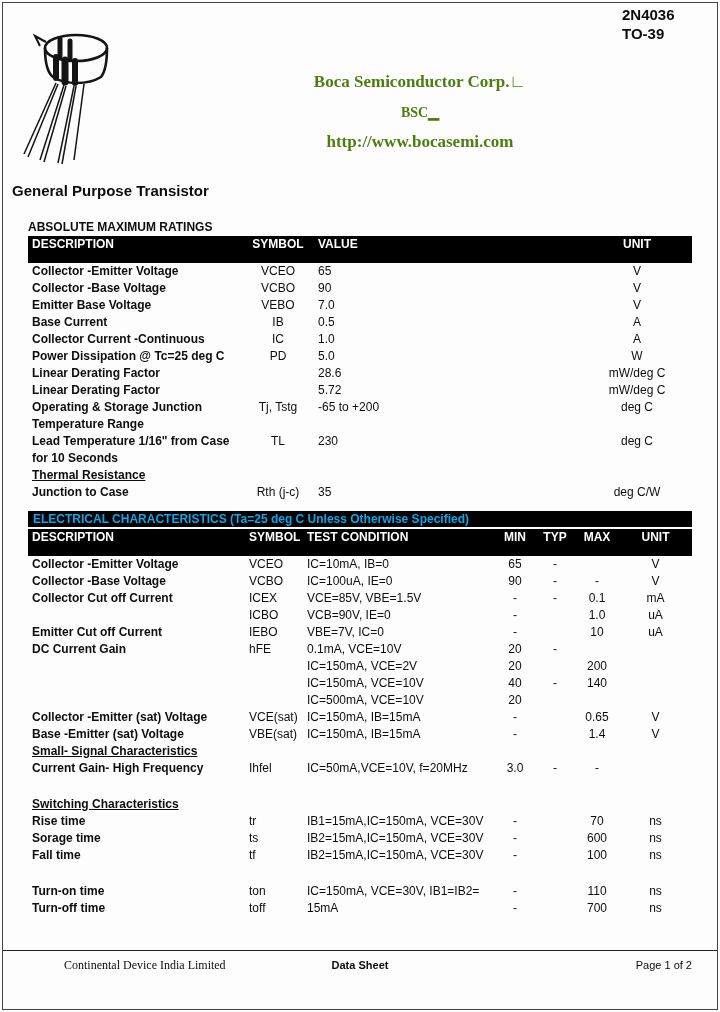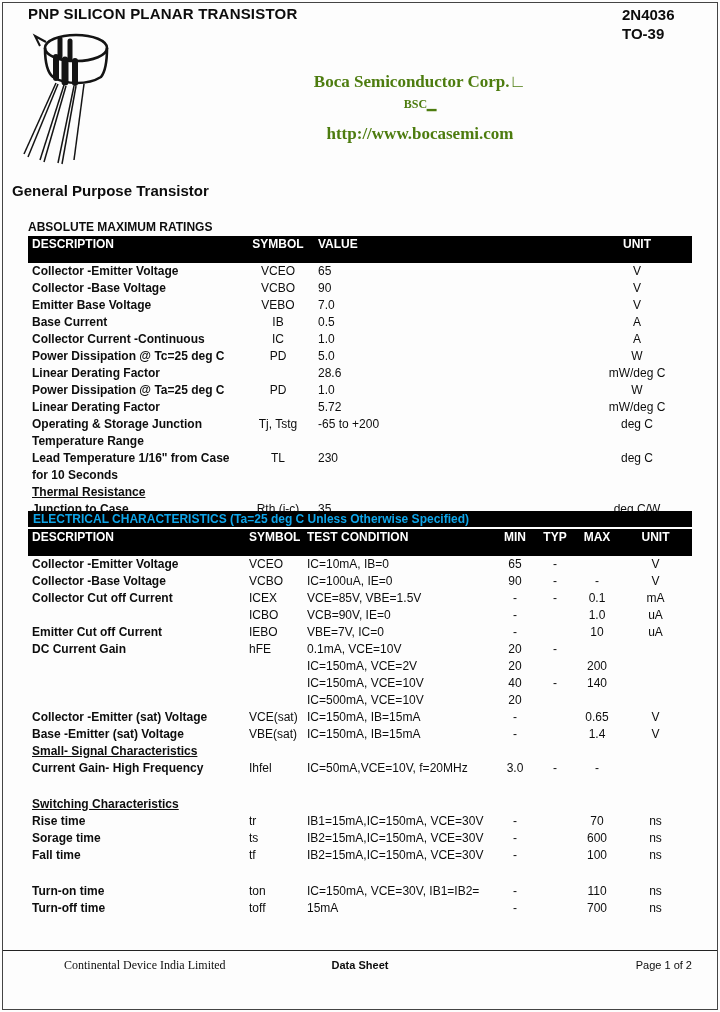--- a/index.html
+++ b/index.html
@@ -9,21 +9,21 @@
   .frame { position:absolute; inset:2px; border:1px solid #444; pointer-events:none; }
 
   .doc-title { position:absolute; left:28px; top:5px; font-size:15px; font-weight:bold; letter-spacing:0.2px; }
   .part-block { position:absolute; left:622px; top:5px; font-size:15px; font-weight:bold; line-height:19px; }
 
   .pkg-svg { position:absolute; left:16px; top:26px; }
 
   .company { position:absolute; left:210px; top:72px; width:420px; text-align:center;
              color:#4d7c0f; font-family:"Liberation Serif", serif; font-weight:bold; }
   .company-name { font-size:17px; line-height:20px; }
-  .company-abbr { font-size:12px; line-height:17px; margin-top:4px; }
+  .company-abbr { font-size:14px; line-height:17px; margin-top:12px; }
   .company-url  { font-size:17px; line-height:20px; margin-top:11px; }
 
   .subtitle { position:absolute; left:12px; top:182px; font-size:15px; font-weight:bold; }
   .abs-title { position:absolute; left:28px; top:220px; font-size:12px; font-weight:bold; }
 
   table { border-collapse:collapse; table-layout:fixed; position:absolute; left:28px; width:664px; }
   #abs-table { top:236px; }
   #elec-table { top:529px; }
   th, td { font-size:12px; line-height:17px; padding:0; vertical-align:top; text-align:left; font-weight:normal; }
   thead th { background:#000; color:#fff; font-weight:bold; height:27px; }
@@ -45,21 +45,20 @@
   .footer-left  { position:absolute; left:64px; top:958px; font-family:"Liberation Serif", serif; font-size:12px;text-align:right; }
   .footer-center{ position:absolute; left:0; top:959px; width:720px; text-align:center; font-size:11px; font-weight:bold; }
   .footer-right { position:absolute; right:28px; top:959px; font-size:11px; }
 </style>
 </head>
 <body>
 
 <div class="page">
   <div class="frame"></div>
 
-  <div class="doc-title">PNP SILICON PLANAR TRANSISTOR</div>
 
   <div class="part-block">
     <div>2N4036</div>
     <div>TO-39</div>
   </div>
 
   <svg class="pkg-svg" width="112" height="142" viewBox="0 0 112 142">
     <g stroke="#141414" stroke-width="1.5" fill="none">
       <path d="M40 57 L8 128"></path>
       <path d="M42 58 L12 131"></path>
@@ -146,26 +145,20 @@
         <td class="c-val">5.0</td>
         <td class="c-unit">W</td>
       </tr>
         <tr>
         <td class="c-desc">Linear Derating Factor</td>
         <td class="c-sym"></td>
         <td class="c-val">28.6</td>
         <td class="c-unit">mW/deg C</td>
       </tr>
         <tr>
-        <td class="c-desc">Power Dissipation @ Ta=25 deg C</td>
-        <td class="c-sym">PD</td>
-        <td class="c-val">1.0</td>
-        <td class="c-unit">W</td>
-      </tr>
-        <tr>
         <td class="c-desc">Linear Derating Factor</td>
         <td class="c-sym"></td>
         <td class="c-val">5.72</td>
         <td class="c-unit">mW/deg C</td>
       </tr>
         <tr>
         <td class="c-desc">Operating &amp; Storage Junction
 Temperature Range</td>
         <td class="c-sym">Tj, Tstg</td>
         <td class="c-val">-65 to +200</td>

